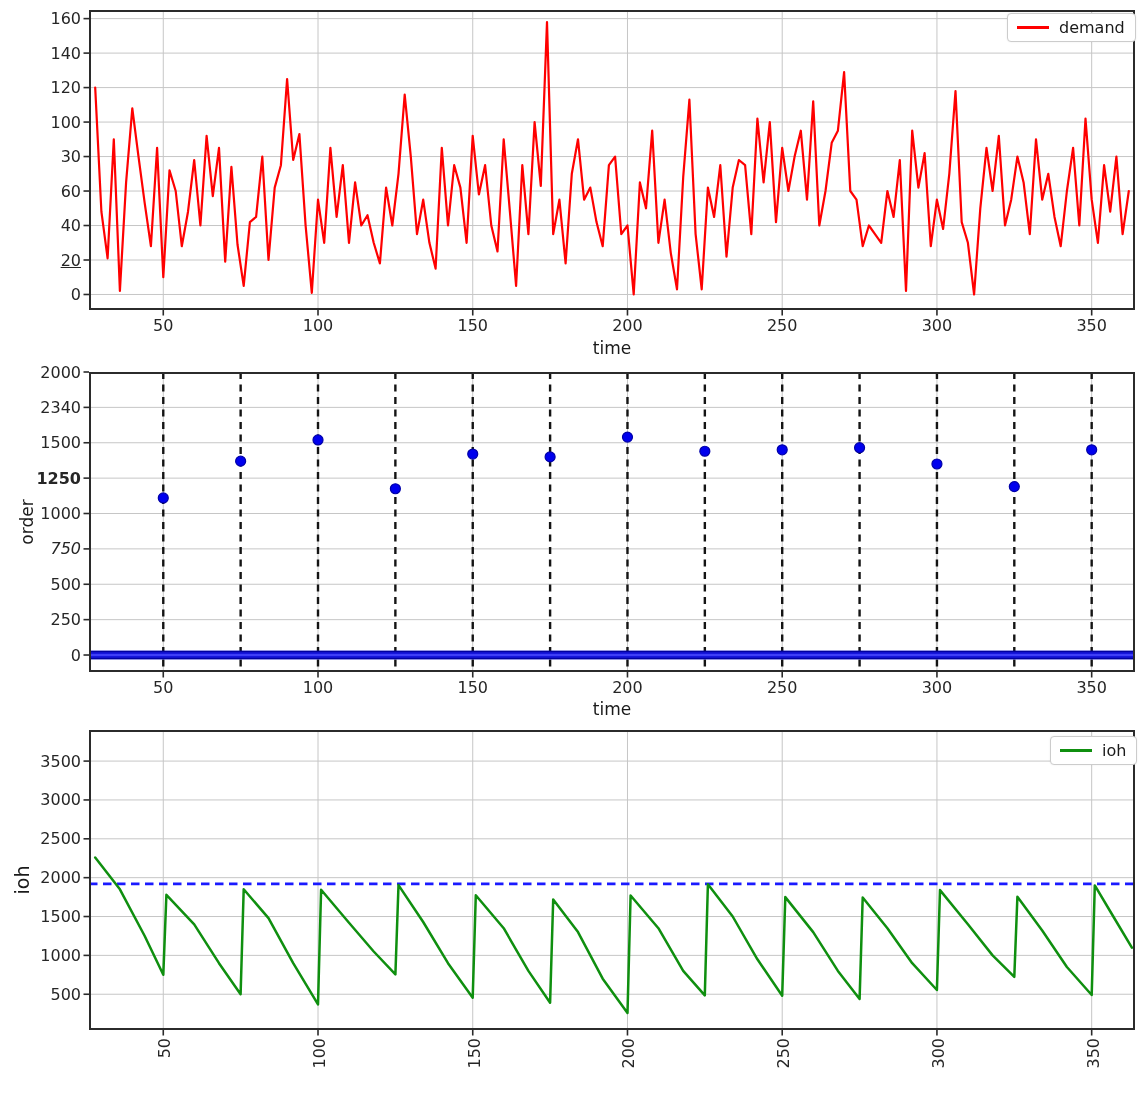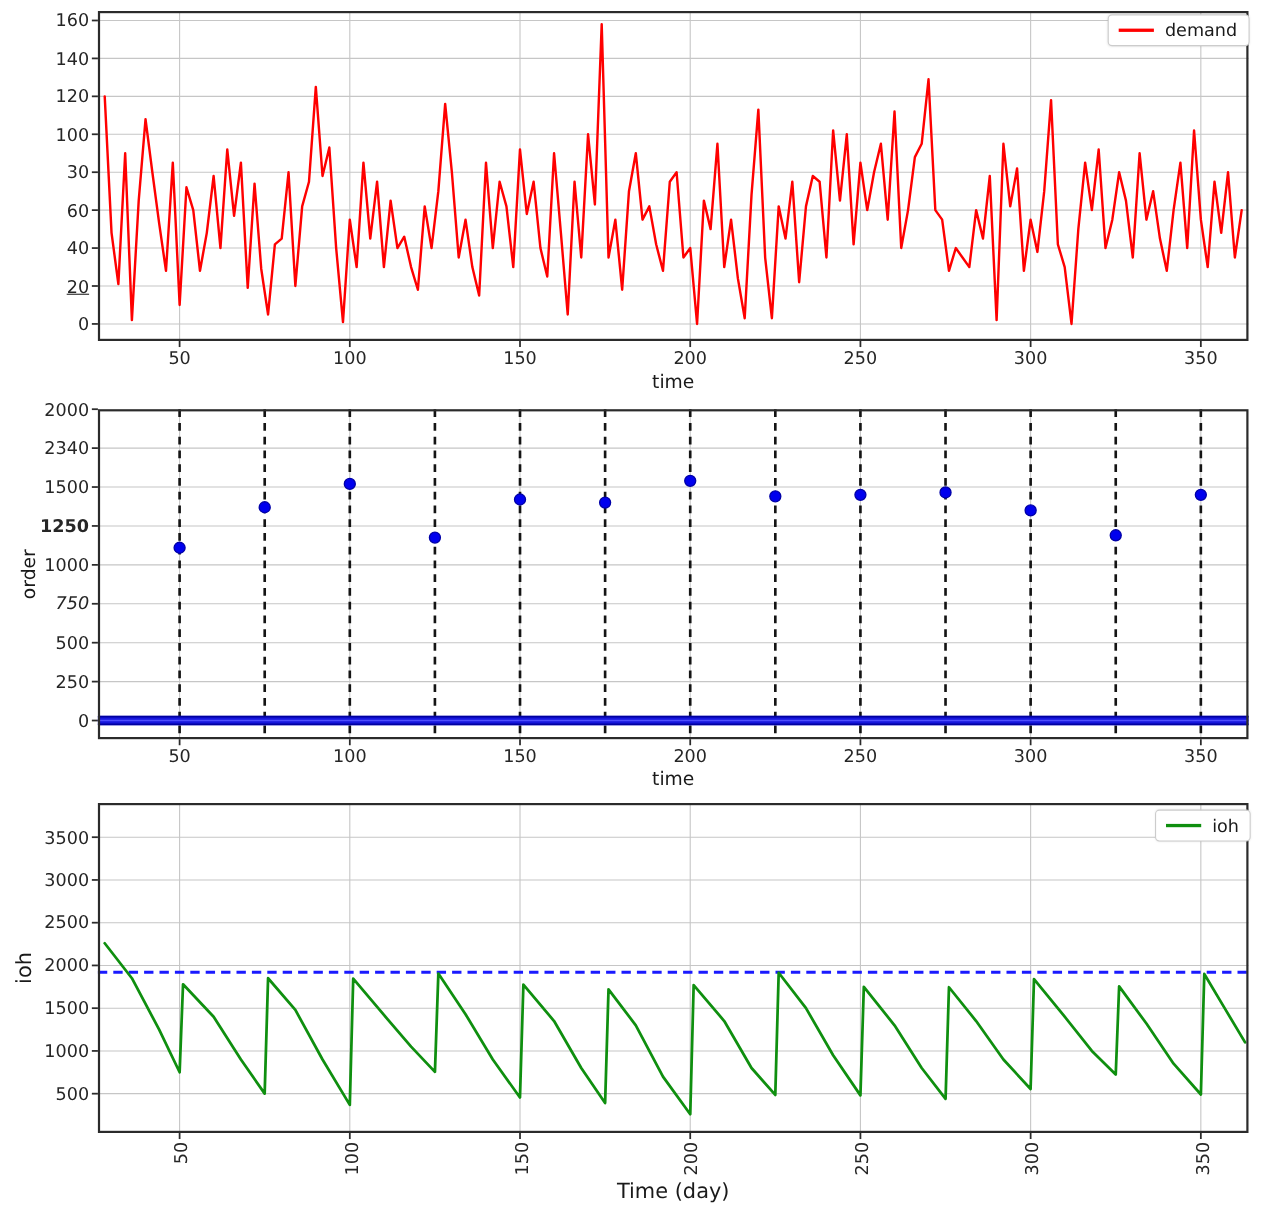--- a/index.html
+++ b/index.html
@@ -190,21 +190,20 @@
       <polyline points="6.2,127.5 30.9,159.3 55.7,206.0 74.3,244.8 77.4,164.8 105.2,194.3 130.0,233.2 151.6,264.2 154.7,159.3 179.5,188.1 204.2,233.2 229.0,274.4 232.1,159.7 260.0,192.7 284.7,221.5 306.4,244.4 309.5,155.1 334.2,192.0 359.0,233.2 383.7,267.7 386.8,165.2 414.7,198.2 439.4,240.9 461.1,272.8 464.2,169.4 489.0,202.1 513.7,248.7 538.5,282.9 541.6,165.5 569.4,198.2 594.2,240.9 615.8,265.4 618.9,154.3 643.7,186.5 668.4,229.3 693.2,265.8 696.3,167.1 724.2,202.1 748.9,240.9 770.6,268.9 773.7,167.5 798.4,198.2 823.2,233.2 847.9,260.0 851.0,160.1 878.9,194.3 903.6,225.4 925.3,246.8 928.4,166.7 953.2,200.5 977.9,237.0 1002.7,265.0 1005.8,155.4 1024.3,186.5 1042.9,217.6" fill="none" stroke="#0f8f0f" stroke-width="2.5" stroke-linejoin="round" stroke-linecap="round"></polyline>
       <rect x="1" y="1" width="1044" height="298" fill="none" stroke="#2b2b2b" stroke-width="2"></rect>
     </svg>
 
   <div class="axis-label centered-x" style="top:338px">time</div>
 
   <div class="axis-label centered-x" style="top:699px">time</div>
 
   <div class="axis-label rot-label" style="left:27px;top:522px">order</div>
 
-  <div class="axis-label centered-x big" style="top:1072px">Time (day)</div>
 
   <div class="axis-label rot-label big" style="left:22px;top:880px">ioh</div>
 
   <div class="legend" style="left:1007px;top:13px">
     <span class="swatch" id="sw-demand" style="border-top-color: rgb(255, 0, 0);"></span>
     <span>demand</span>
   </div>
 
   <div class="legend" style="left:1050px;top:736px">
     <span class="swatch" id="sw-ioh" style="border-top-color: rgb(15, 143, 15);"></span>

